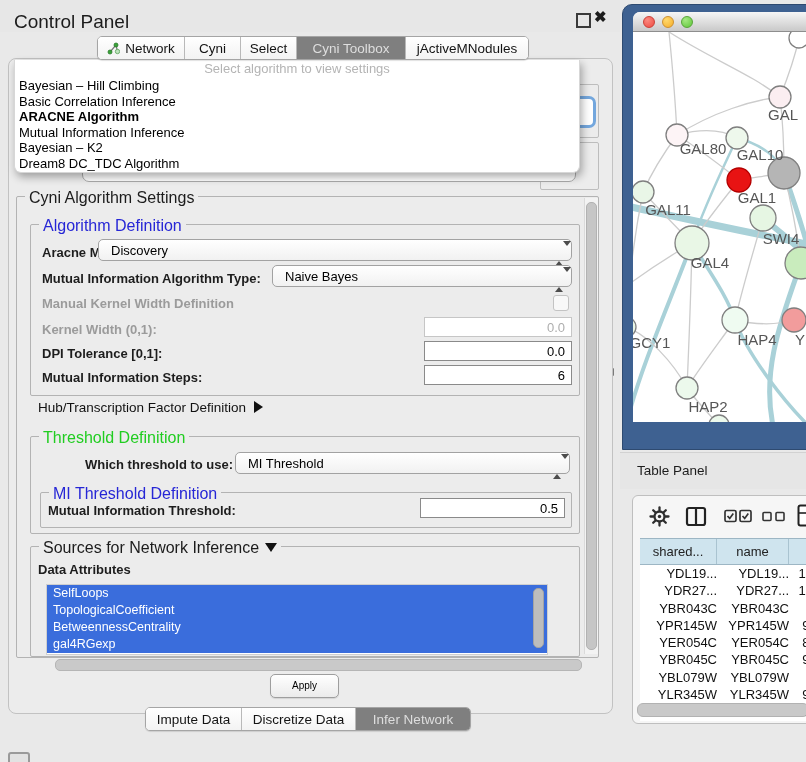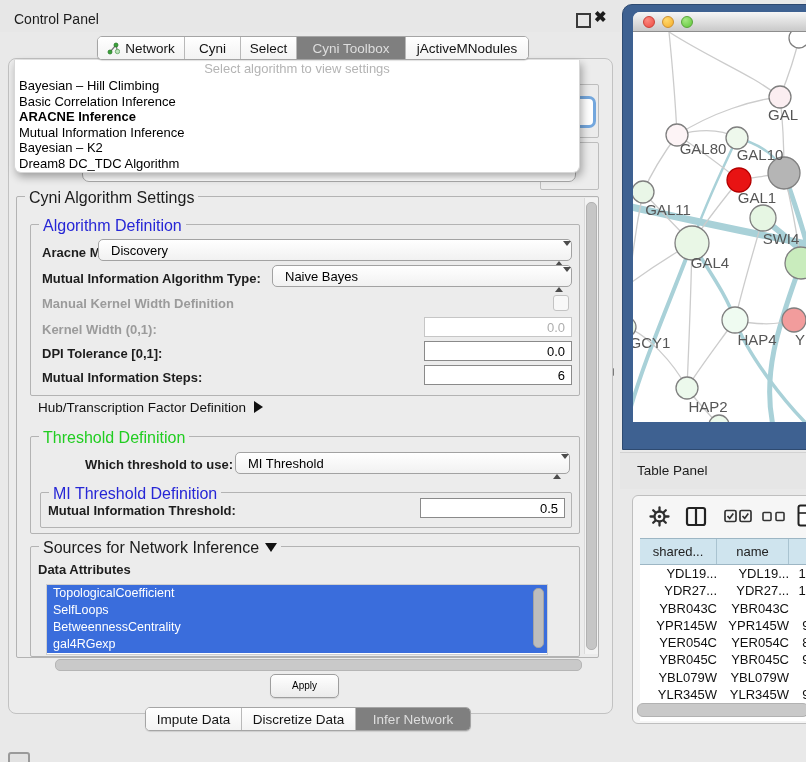--- a/index.html
+++ b/index.html
@@ -6,21 +6,21 @@
   body{
     width:806px;height:762px;position:relative;overflow:hidden;
     background:#e9e9e9;
     font-family:"Liberation Sans", sans-serif;
     -webkit-font-smoothing:antialiased;
   }
   .abs{position:absolute;}
 
   
   .cp-titlebar{left:0;top:0;width:620px;height:32px;background:#e7e7e7;}
-  .cp-title{left:14px;top:11px;font-size:14px;color:#1c1c1c;}
+  .cp-title{left:14px;top:11px;font-size:19px;color:#1c1c1c;}
   .float-btn{left:576px;top:13px;width:11px;height:11px;border:2px solid #3a3a3a;background:#e7e7e7;}
   .close-btn{left:594px;top:8px;font-size:15px;font-weight:bold;color:#1c1c1c;}
 
   .cp-box{left:8px;top:58px;width:603px;height:654px;background:#ececec;
     border:1px solid #c2c2c2;border-radius:8px;z-index:1;}
 
   
   .seg-group{display:flex;height:22px;border:1px solid #a5a5a5;border-radius:5px;
     background:#fdfdfd;overflow:hidden;z-index:6;
     box-shadow:0 1px 1px rgba(0,0,0,.12);}
@@ -167,21 +167,21 @@
 <div class="abs frag-border" style="left:540px;top:84px;width:57px;height:52px;z-index:2;"></div>
 <div class="abs frag-border" style="left:540px;top:142px;width:57px;height:46px;z-index:2;"></div>
 <div class="abs combo-peek"></div>
 <div class="abs hidden-combo"></div>
 
 <div class="abs popup">
   <div class="popup-header">Select algorithm to view settings</div>
   <div>
       <div class="dd-item">Bayesian – Hill Climbing</div>
       <div class="dd-item">Basic Correlation Inference</div>
-      <div class="dd-item sel">ARACNE Inference</div>
+      <div class="dd-item sel">ARACNE Algorithm</div>
       <div class="dd-item">Mutual Information Inference</div>
       <div class="dd-item">Bayesian – K2</div>
       <div class="dd-item">Dream8 DC_TDC Algorithm</div>
     </div>
 </div>
 
 <div class="abs groupbox" style="left:16px;top:196px;width:581px;height:460px;">
   <span class="group-title t-black">Cyni Algorithm Settings</span>
 </div>
 
@@ -224,22 +224,22 @@
 </div>
 <div class="lbl abs" style="left:48px;top:503px;z-index:3;">Mutual Information Threshold:</div>
 <div class="tfield" style="left:420px;top:498px;width:145px;z-index:3;">0.5</div>
 
 <div class="abs groupbox" style="left:30px;top:546px;width:548px;height:109px;">
   <span class="group-title t-black"><span>Sources for Network Inference</span><span class="tri-down"></span></span>
 </div>
 <div class="lbl abs" style="left:38px;top:562px;z-index:3;">Data Attributes</div>
 <div class="abs src-list">
   <div>
+      <div class="src-item">SelfLoops</div>
       <div class="src-item">TopologicalCoefficient</div>
-      <div class="src-item">SelfLoops</div>
       <div class="src-item">BetweennessCentrality</div>
       <div class="src-item">gal4RGexp</div>
     </div>
   <div class="src-scroll"></div>
 </div>
 
 <div class="abs vscroll-track">
   <div class="vscroll-thumb"></div>
 </div>
 <div class="abs hscroll-thumb"></div>

